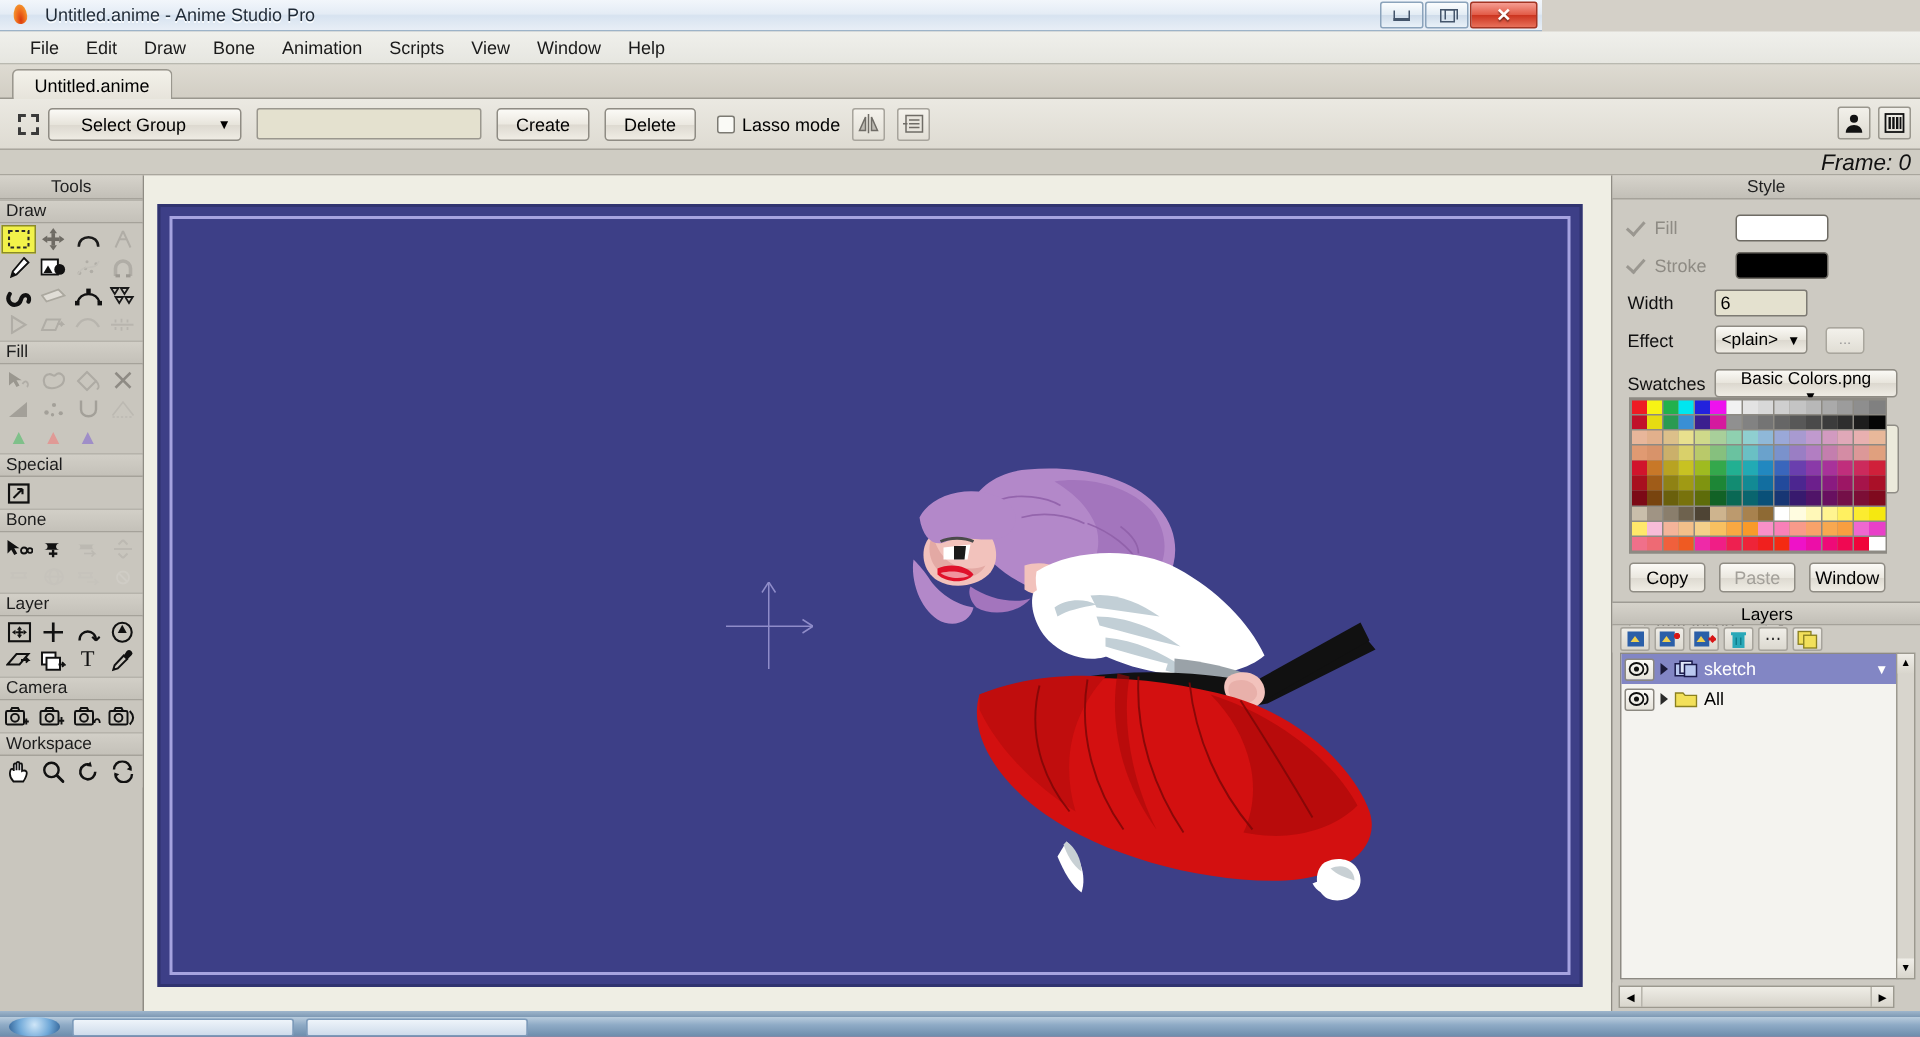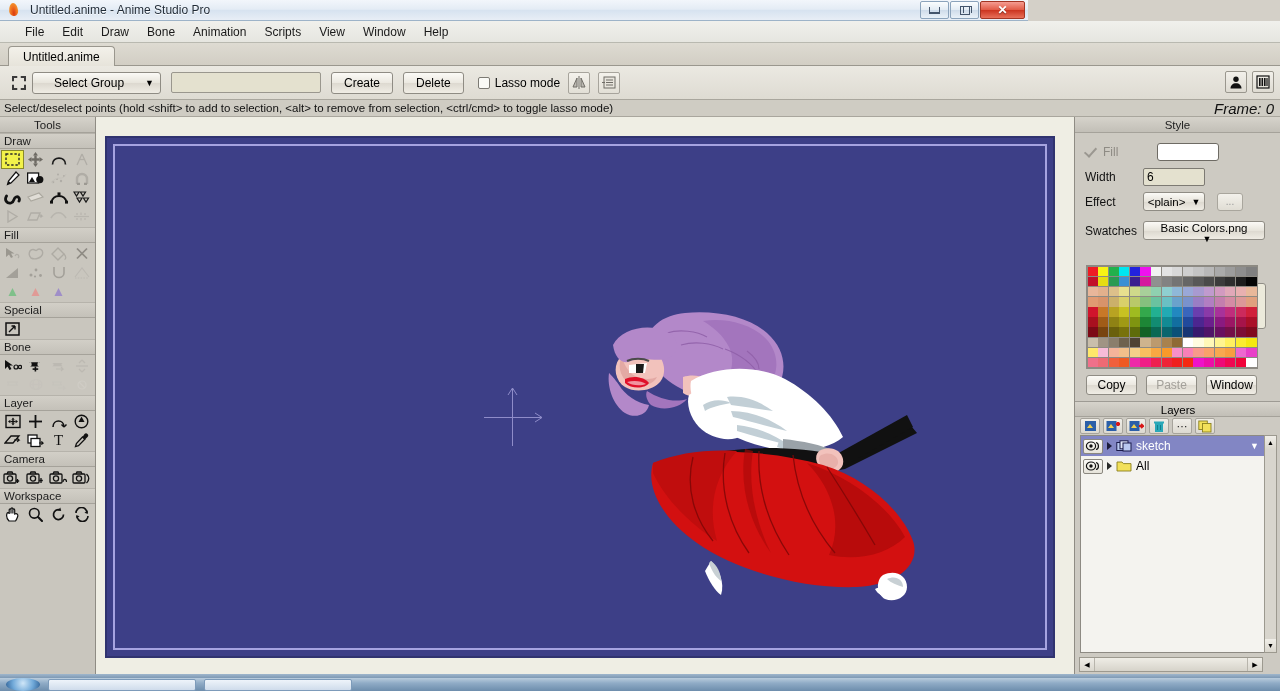--- a/index.html
+++ b/index.html
@@ -47,21 +47,21 @@
   .glyph-max { width:10px; height:9px; position:relative; }
   .glyph-max:before{content:"";position:absolute;left:0;bottom:0;width:8px;height:7px;border:1px solid #44556b;}
   .glyph-max:after{content:"";position:absolute;left:3px;top:0;width:7px;height:6px;border:1px solid #44556b;border-bottom:none;}
   .glyph-close { color:#fff; font-size:12px; font-weight:bold; line-height:1; text-shadow:0 1px 1px rgba(0,0,0,.4); }
 
   
   .menubar {
     position:absolute; left:0; top:21px; width:1280px; height:22px;
     background: linear-gradient(to bottom,#f0f0ec 0%,#e6e6e0 100%);
     border-bottom:1px solid #b9b9b0;
-    display:flex; align-items:center; padding-left:16px;
+    display:flex; align-items:center; padding-left:11px;
   }
   .menu-item { padding:3px 9px; font-size:12px; color:#1a1a1a; cursor:default; }
 
   
   .tabrow {
     position:absolute; left:0; top:43px; width:1280px; height:23px;
     background: linear-gradient(to bottom,#dedbd2 0%,#d2cec4 100%);
     border-bottom:1px solid #9a978e;
   }
   .doctab {
@@ -385,21 +385,20 @@
               <rect x="5.5" y="3" width="1.6" height="8"></rect>
               <rect x="8" y="3" width="1.6" height="8"></rect>
               <rect x="10.4" y="3" width="1.2" height="8"></rect>
             </g>
           </svg>
       </div>
     </div>
   </div>
 
   <div class="hintbar">
-    <span>Select/deselect points (hold &lt;shift&gt; to add to selection, &lt;alt&gt; to remove from selection, &lt;ctrl/cmd&gt; to toggle lasso mode)</span>
     <span class="frame-lbl">Frame: 0</span>
   </div>
 
   <div class="toolspanel">
     <div class="panel-hdr">Tools</div>
 
     <div class="sect-hdr">Draw</div>
     <div class="toolgrid">
       <div class="tool sel">
         <svg width="15" height="13" viewBox="0 0 15 13">
@@ -900,20 +899,25 @@
     </div>
   </div>
 
   <div class="stylepanel">
     <div class="panel-hdr">Style</div>
 
     <div class="row" style="margin-top:6px">
       <div class="chk-v"></div>
       <span class="lbl dim" style="width:40px">Fill</span>
       <div class="swatchbox" id="fillsw" style="margin-left: 14px; background: rgb(255, 255, 255);"></div>
+    </div>
+    <div class="row">
+      <div class="chk-v"></div>
+      <span class="lbl dim" style="width:40px">Stroke</span>
+      <div class="swatchbox" id="strokesw" style="margin-left: 14px; background: rgb(0, 0, 0);"></div>
     </div>
     <div class="row">
       <span class="lbl" style="margin-left:0">Width</span>
       <div class="wfield" style="margin-left:6px">6</div>
     </div>
     <div class="row">
       <span class="lbl" style="margin-left:0">Effect</span>
       <div class="minicombo" style="width:62px;margin-left:6px">
         <span>&lt;plain&gt;</span>
         <span class="caret">▼</span>

